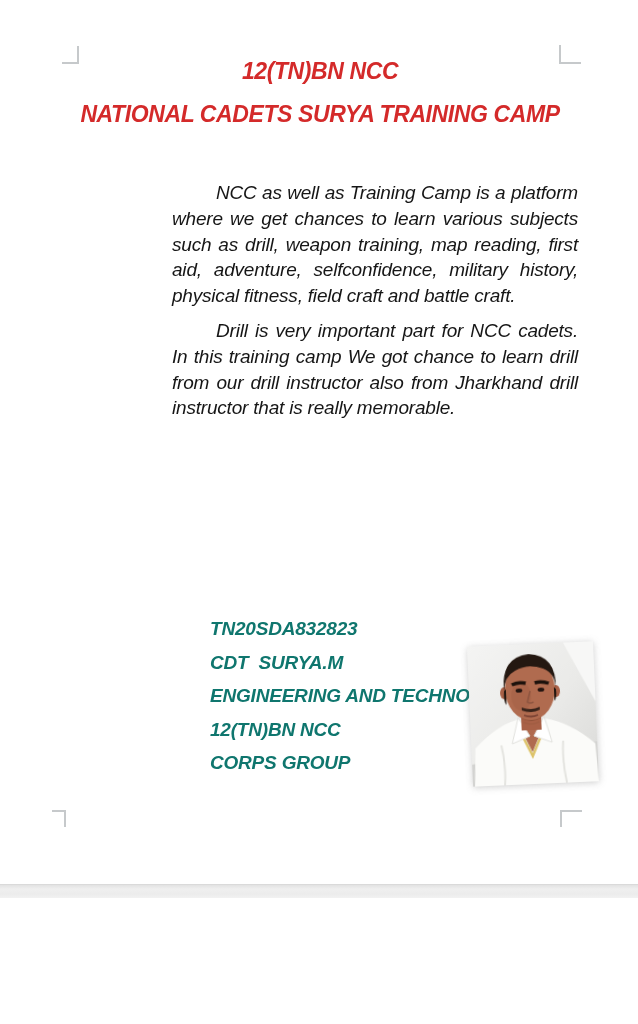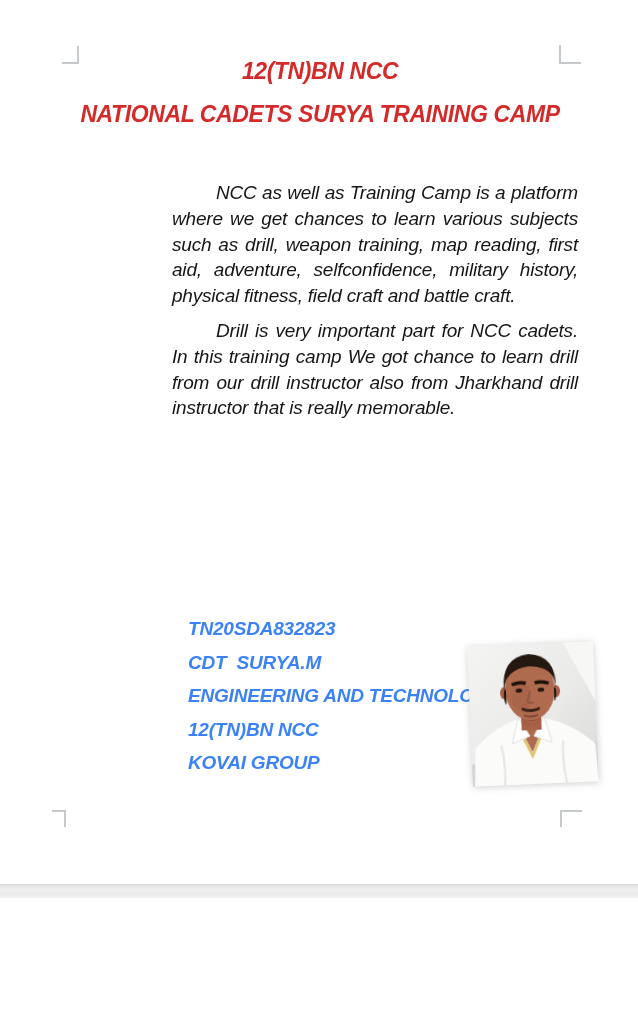--- a/index.html
+++ b/index.html
@@ -25,22 +25,22 @@
   
   .paragraphs{
     position:absolute;left:160px;top:180px;width:406px;
     color:#161616;font-style:italic;font-weight:500;font-size:19px;line-height:25.8px;margin-left:12px;
   }
   .paragraphs p{
     margin:0 0 9px 0;text-align:justify;text-indent:44px;letter-spacing:-0.2px;
   }
   
   .cadet-list{
-    position:absolute;left:188px;top:612px;width:320px;
-    color:#3b82f6;font-style:italic;font-weight:700;font-size:19px;line-height:33.6px;
+    position:absolute;left:210px;top:612px;width:320px;
+    color:#0f766e;font-style:italic;font-weight:700;font-size:19px;line-height:33.6px;
     letter-spacing:-0.2px;
   }
   .cadet-line{white-space:pre-wrap;}
   
   .photo{
     position:absolute;left:470px;top:644px;width:126px;height:140px;
     transform:rotate(-2.5deg);
     filter:blur(0.4px);
     box-shadow:0 1px 7px rgba(110,110,110,0.35);
     background:#ededec;
@@ -78,21 +78,21 @@
   <div class="paragraphs">
     <p>NCC as well as Training Camp is a platform where we get chances to learn various subjects such as drill, weapon training, map reading, first aid, adventure, selfconfidence, military history, physical fitness, field craft and battle craft.</p>
     <p>Drill is very important part for NCC cadets. In this training camp We got chance to learn drill from our drill instructor also from Jharkhand drill instructor that is really memorable.</p>
   </div>
 
   <div class="cadet-list">
     <div class="cadet-line">TN20SDA832823</div>
     <div class="cadet-line">CDT  SURYA.M</div>
     <div class="cadet-line">ENGINEERING AND TECHNOLOGY</div>
     <div class="cadet-line">12(TN)BN NCC</div>
-    <div class="cadet-line">KOVAI GROUP</div>
+    <div class="cadet-line">CORPS GROUP</div>
   </div>
 
   <div class="photo">
     <svg viewBox="0 0 126 140" xmlns="http://www.w3.org/2000/svg">
       <defs>
         <linearGradient id="bgGrad" x1="0" y1="0" x2="1" y2="1">
           <stop offset="0" stop-color="#f4f4f3"></stop>
           <stop offset="0.55" stop-color="#eaeae8"></stop>
           <stop offset="1" stop-color="#d9d9d7"></stop>
         </linearGradient>

